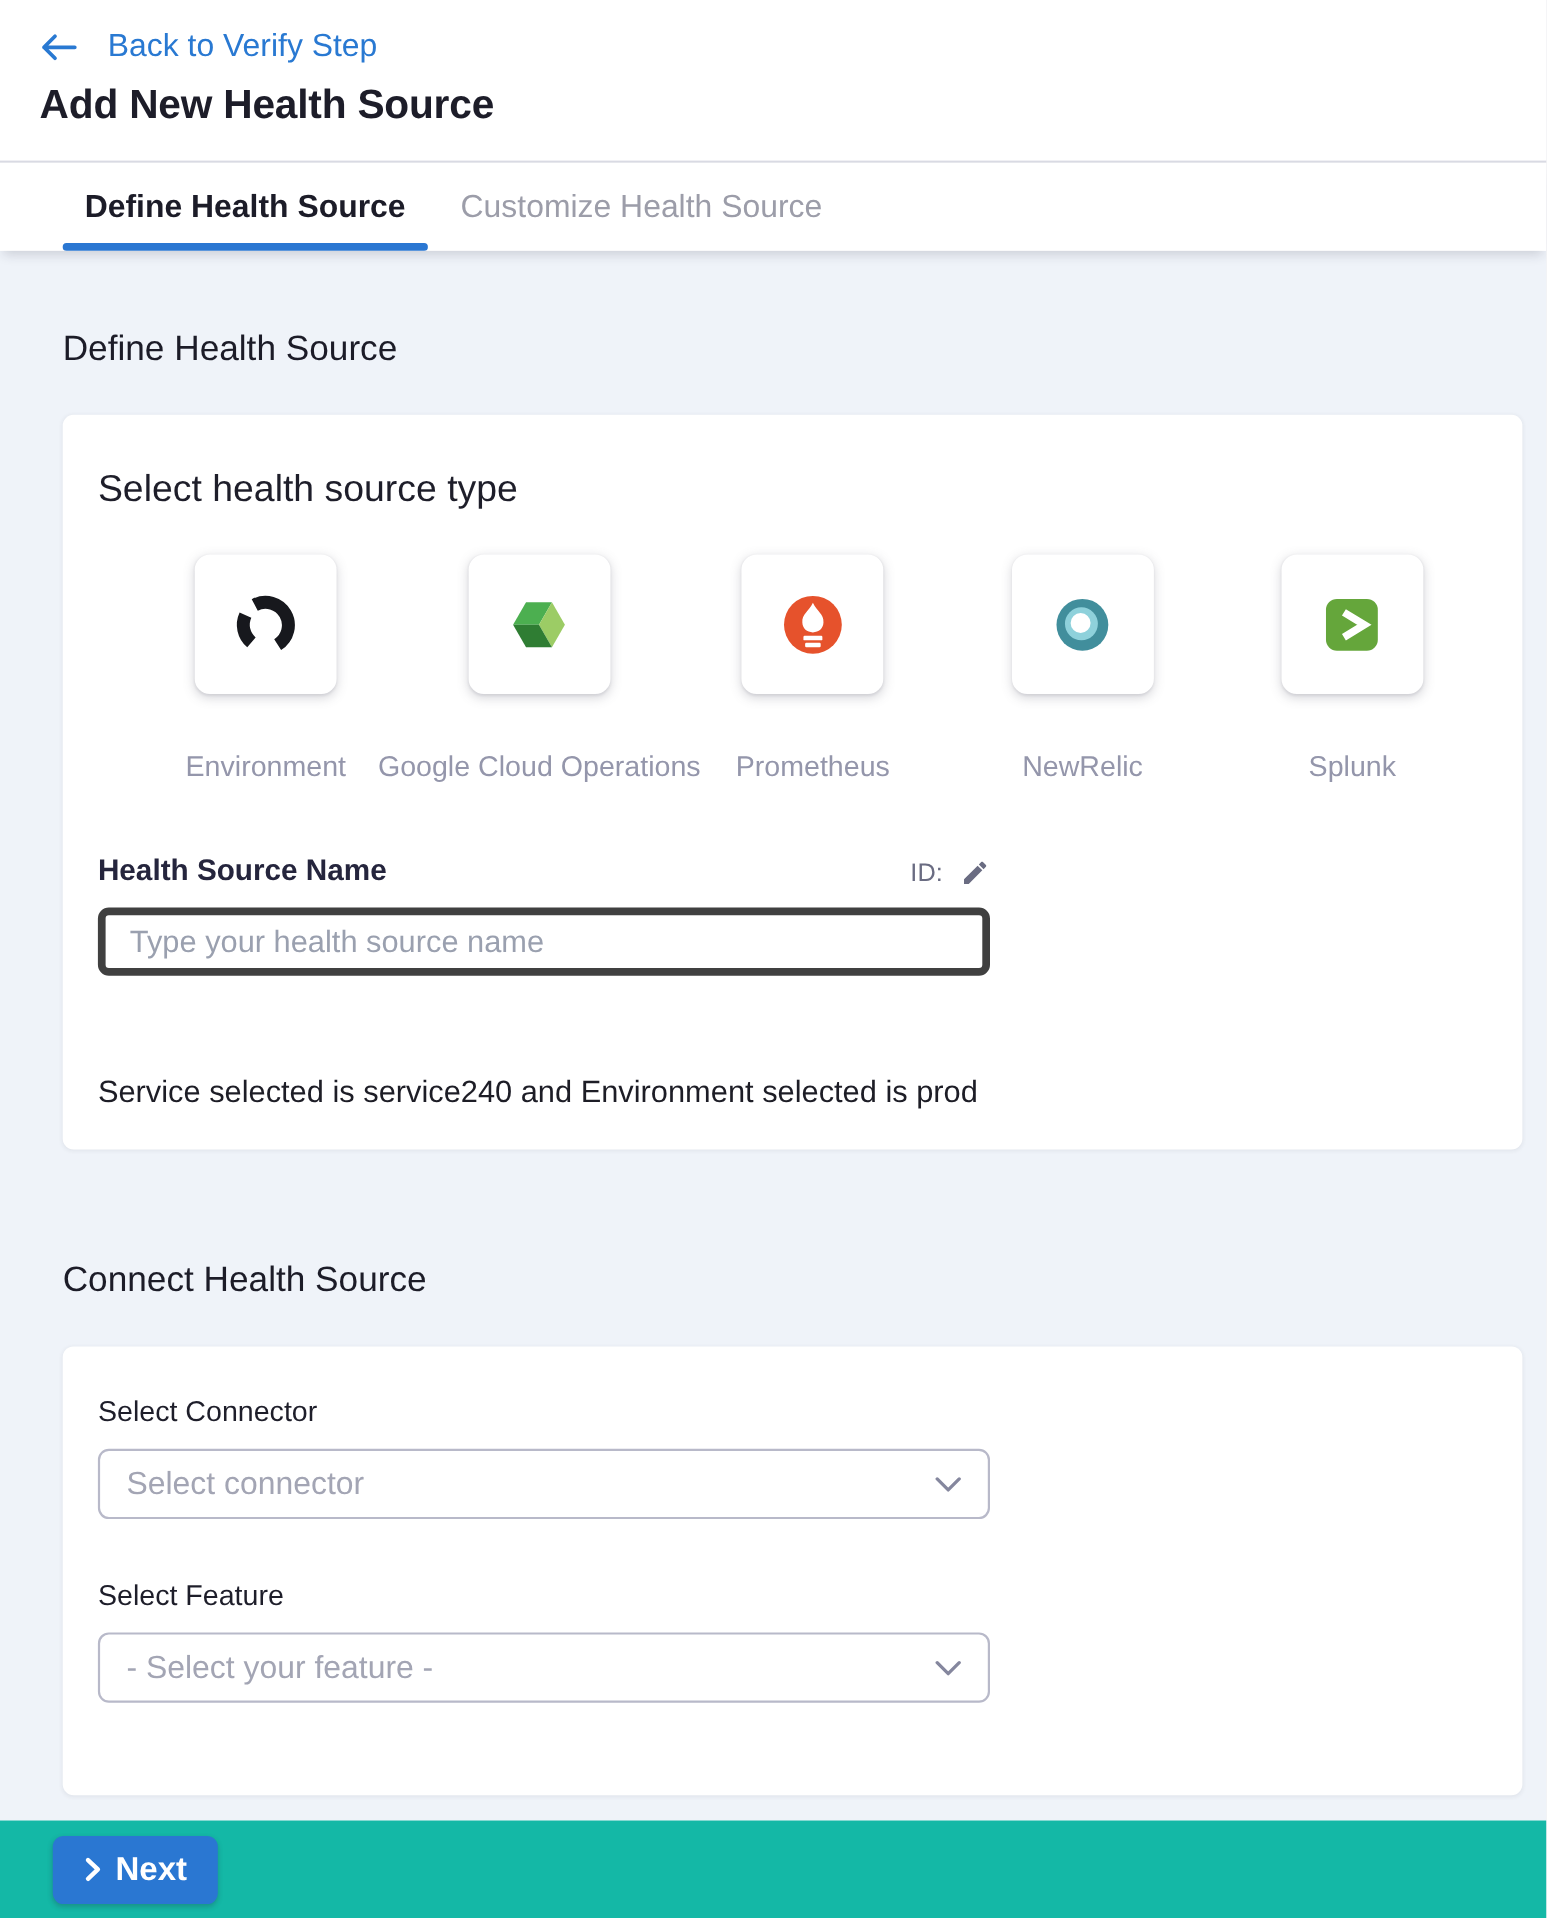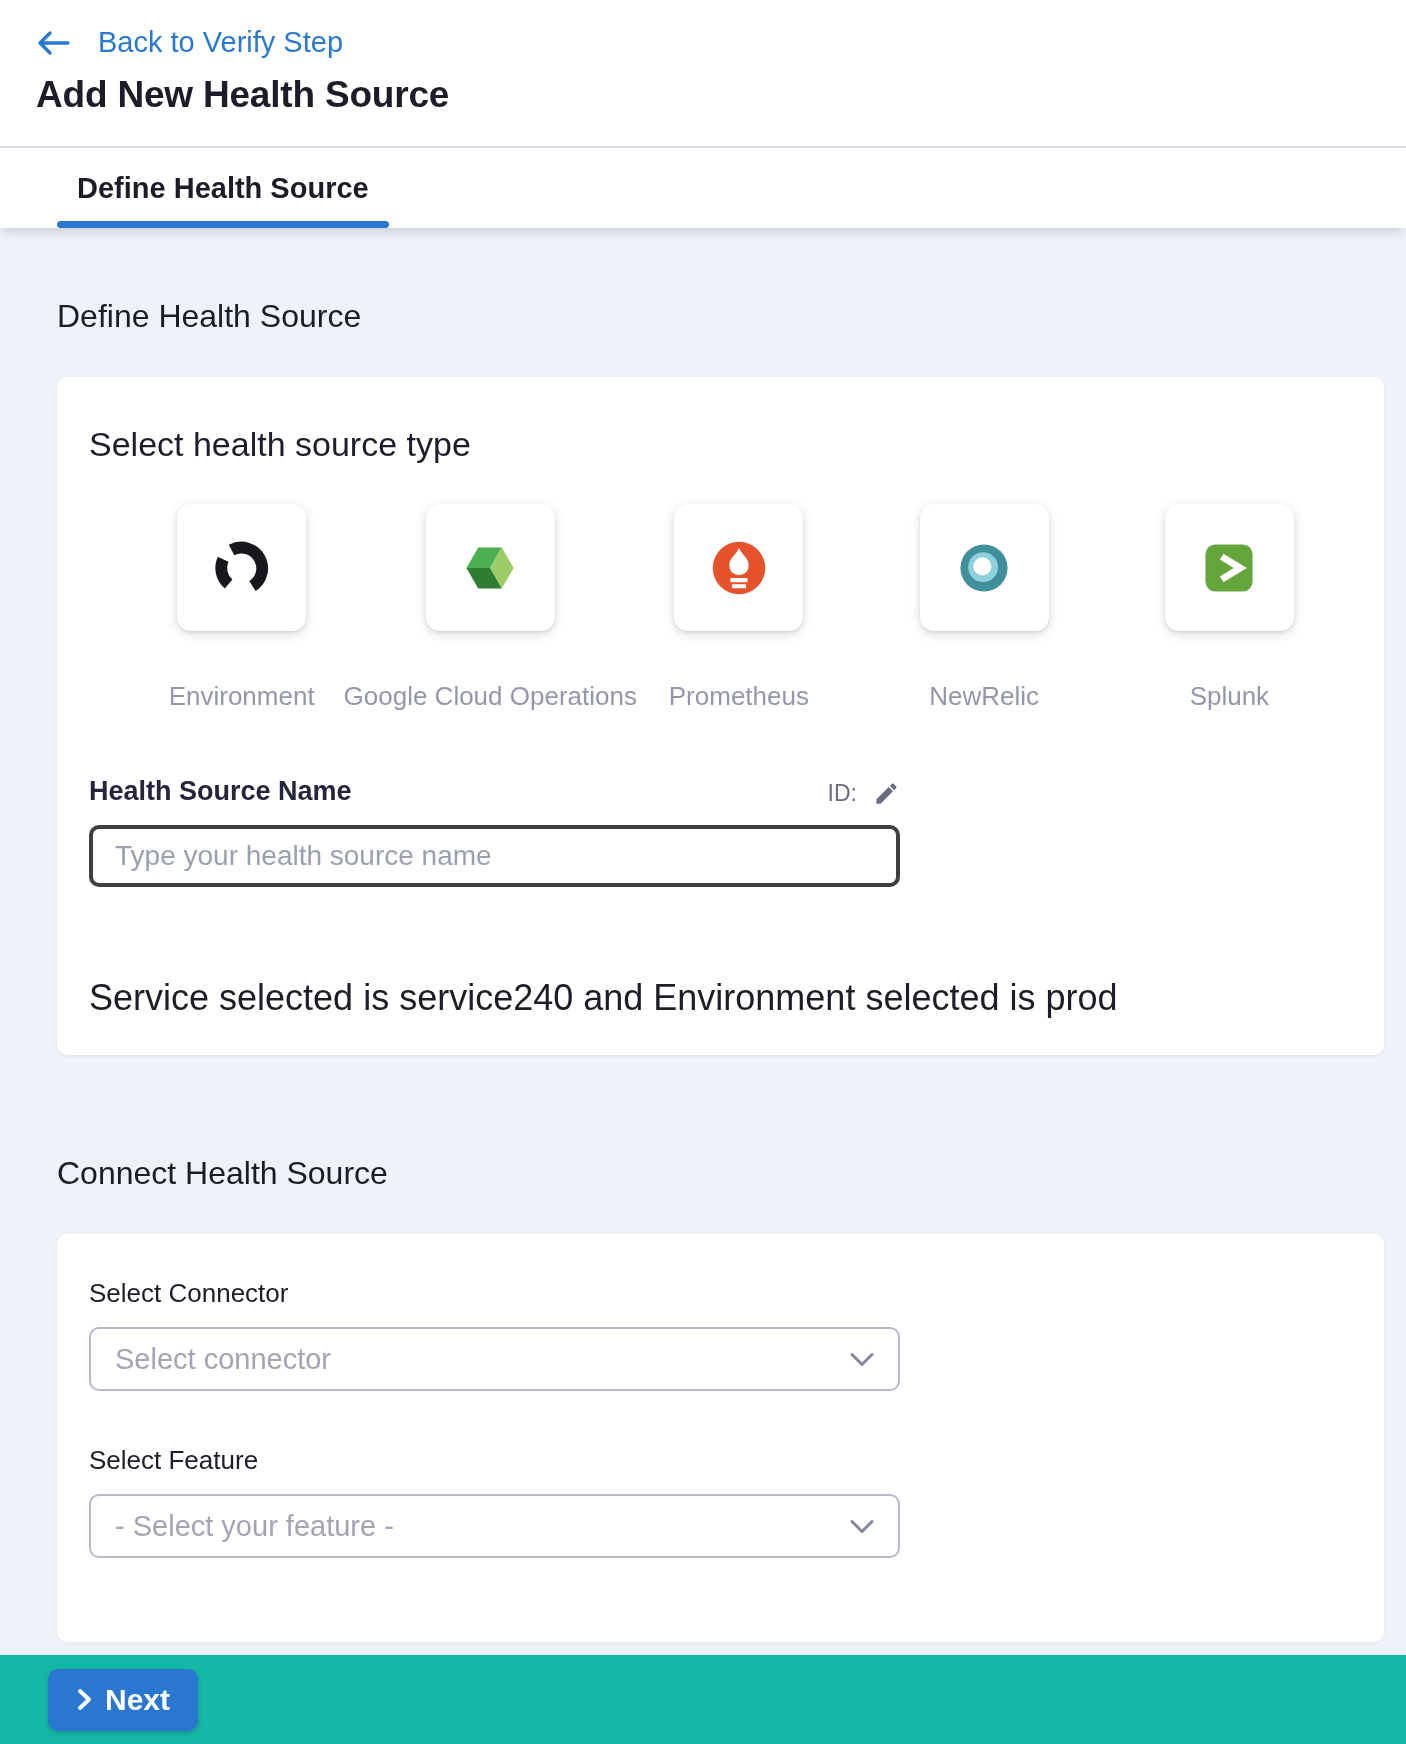--- a/index.html
+++ b/index.html
@@ -78,26 +78,26 @@
     width:811px; box-sizing:border-box;
     display:flex; justify-content:space-between; align-items:flex-end;
     margin-top:64px;
   }
   .name-label { font-size:27px; font-weight:600; color:#25253d; }
   .id-group { display:flex; align-items:center; gap:16px; font-size:23px; color:#6a6c82; }
   .id-group .edit { cursor:pointer; display:flex; }
 
   .name-input {
     margin-top:18px; width:811px; height:62px; box-sizing:border-box;
-    border:4px solid #404040; border-radius:10px; background:#fff;
+    border:7px solid #404040; border-radius:10px; background:#fff;
     padding:0 22px; font-size:28px; color:#1d1d26; outline:none; display:block;
   }
   .name-input::placeholder { color:#9aa0af; }
 
-  .service-note { margin-top:90px; font-size:36px; color:#1d1d26; }
+  .service-note { margin-top:90px; font-size:28px; color:#1d1d26; }
 
   .connect-heading { margin-top:100px; }
 
   .field-label { font-size:26px; color:#1e1e2a; }
   .field-label + .select { margin-top:18px; }
   .select {
     width:811px; height:64px; box-sizing:border-box;
     border:2px solid #b8b9c9; border-radius:10px; background:#fff;
     display:flex; align-items:center; justify-content:space-between;
     padding:0 24px; cursor:pointer;
@@ -130,20 +130,21 @@
           <path d="M32 14H4M14 4 4 14l10 10" stroke="#2979d2" stroke-width="3.4" fill="none" stroke-linecap="round" stroke-linejoin="round"></path>
         </svg>
       </span>
       <span>Back to Verify Step</span>
     </div>
     <div class="page-title">Add New Health Source</div>
   </div>
 
   <div class="tabbar">
     <div class="tab active">Define Health Source</div>
+    <div class="tab">Customize Health Source</div>
   </div>
 
   <div class="main">
 
     <h2 class="section-heading">Define Health Source</h2>
 
     <div class="card define">
       <div class="select-type-label">Select health source type</div>
 
       <div class="tiles-row">

